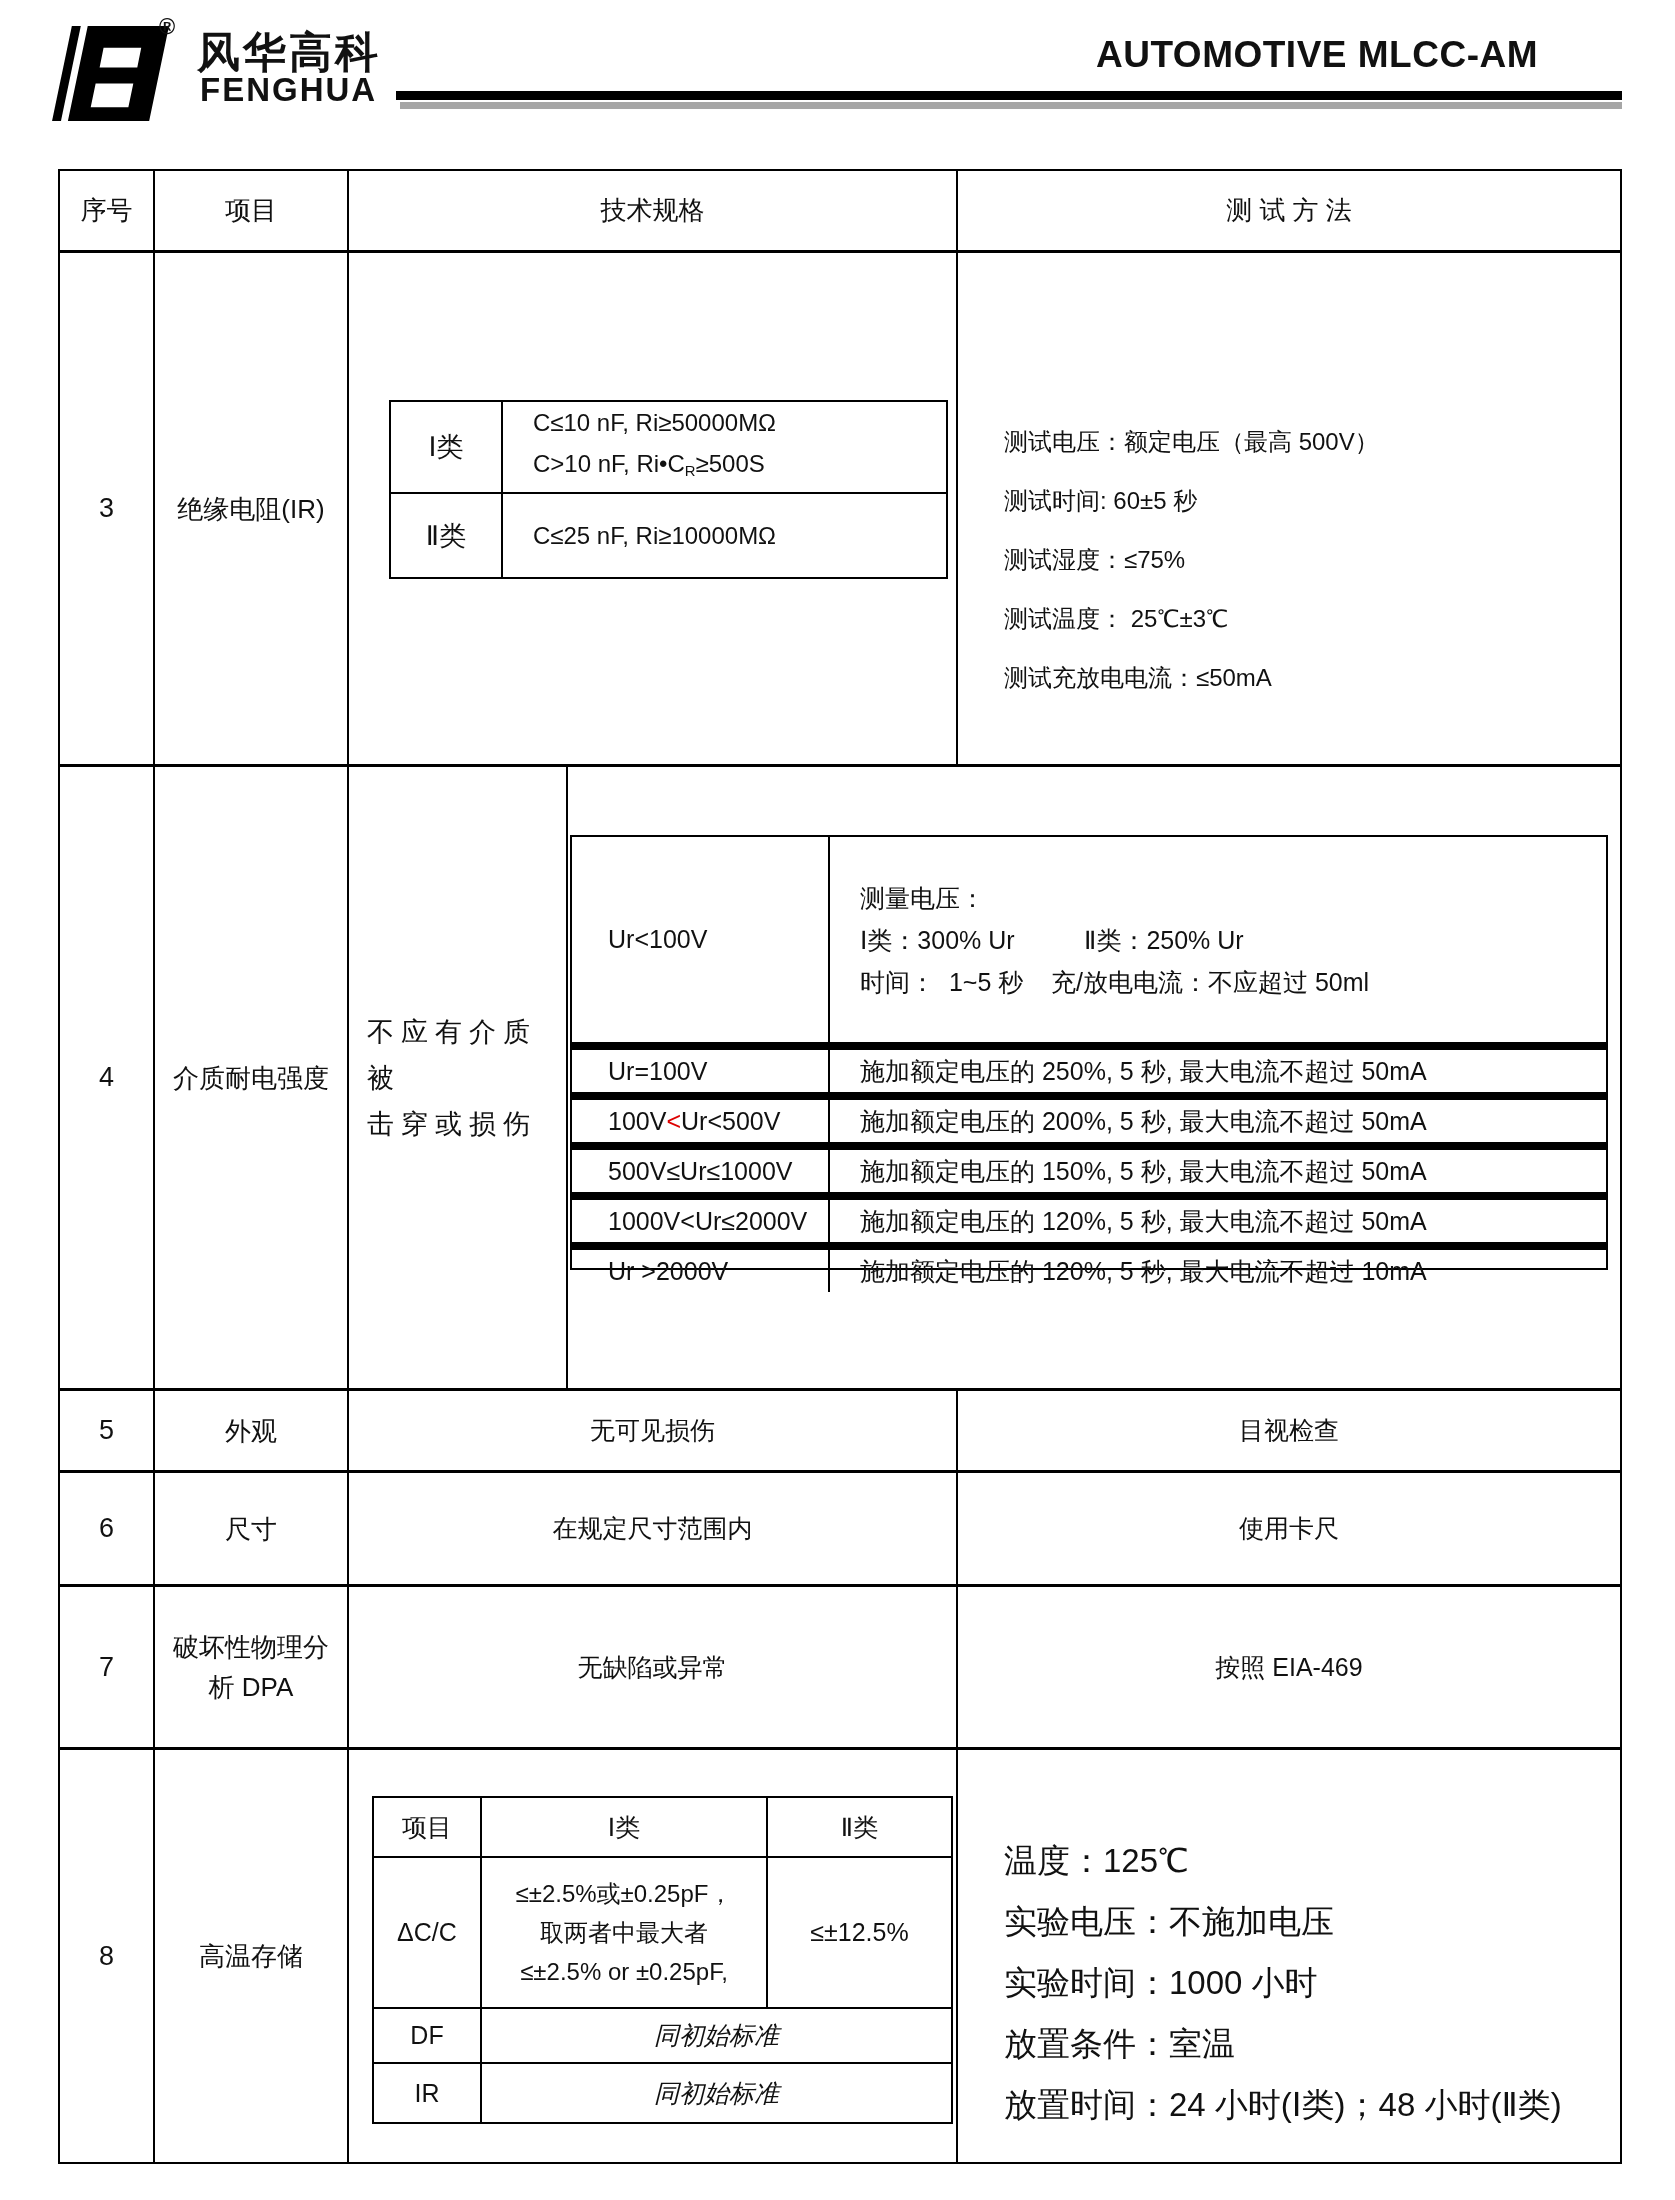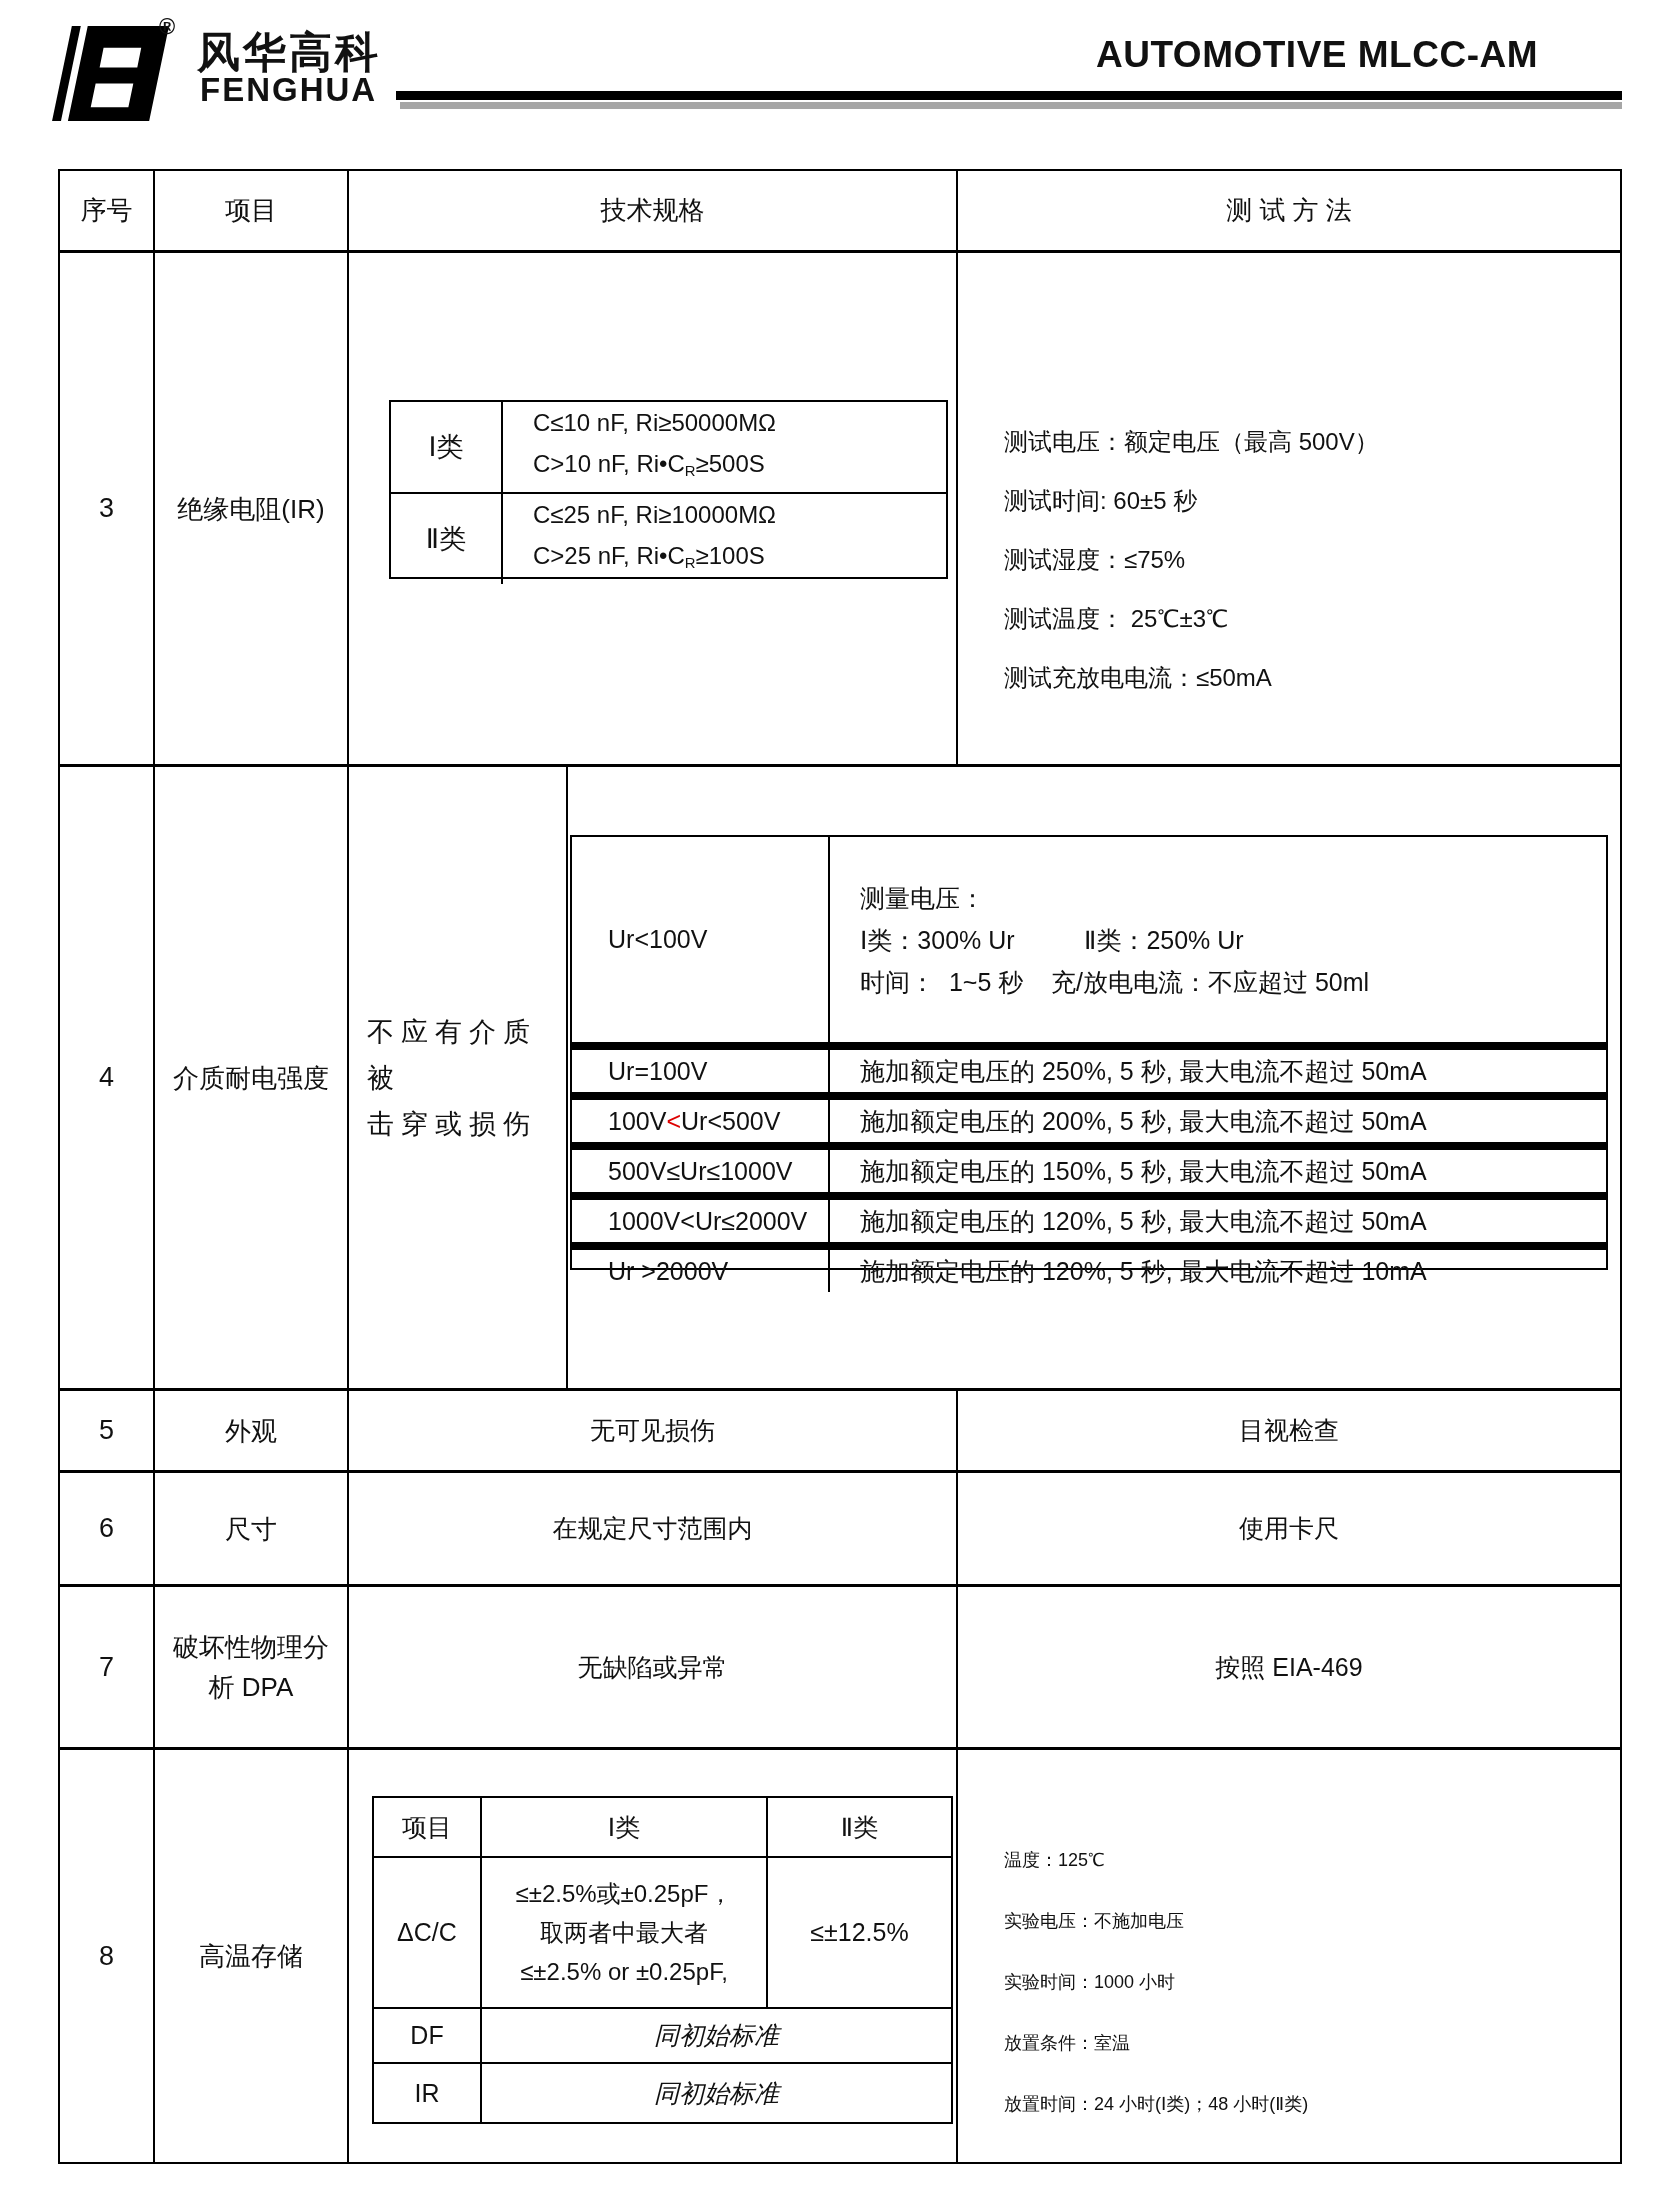--- a/index.html
+++ b/index.html
@@ -40,21 +40,21 @@
   .i3row{flex:1; display:flex; box-sizing:border-box;}
   .i3row + .i3row{border-top:2px solid #000;}
   .i3lbl{width:112px; border-right:2px solid #000; box-sizing:border-box;
          display:flex; align-items:center; justify-content:center; font-size:27px;}
   .i3cnt{flex:1; display:flex; flex-direction:column; justify-content:center;
          padding-left:30px; font-size:24px; line-height:41px;}
   sub.cr{font-size:0.62em; vertical-align:-4px;}
   
   .m-block{align-items:flex-start; justify-content:flex-start; text-align:left;}
   .m3{padding:151px 0 0 30px; font-size:24px; line-height:43px;}
-  .m8{padding:72px 0 0 30px; font-size:18px; line-height:45px;}
+  .m8{padding:72px 0 0 30px; font-size:33px; line-height:45px;}
   .m-block p{margin:16px;}
   
   .spec4{font-size:27px; line-height:46px; letter-spacing:7px; text-align:left; padding-left:18px;
          display:flex; flex-direction:column; justify-content:center; align-items:flex-start;}
   .merged4{display:block;}
   .inner4{position:absolute; left:2px; top:68px; width:1038px; height:435px;
           border:2px solid #000; box-sizing:border-box; display:flex; flex-direction:column;
           text-align:left;}
   .i4row{display:flex; box-sizing:border-box; flex:1;}
   .i4row.first{flex:0 0 205px;}
@@ -112,21 +112,20 @@
             <div class="i3lbl">Ⅰ类</div>
             <div class="i3cnt">
               <div>C≤10 nF, Ri≥50000MΩ</div>
               <div><span>C&gt;10 nF, Ri•C</span><sub class="cr">R</sub><span>≥500S</span></div>
             </div>
           </div>
           <div class="i3row">
             <div class="i3lbl">Ⅱ类</div>
             <div class="i3cnt">
               <div>C≤25 nF, Ri≥10000MΩ</div>
-              <div><span>C&gt;25 nF, Ri•C</span><sub class="cr">R</sub><span>≥100S</span></div>
             </div>
           </div>
         </div>
       </div>
       <div class="c c4 m-block">
         <div class="m3">
           <p>测试电压：额定电压（最高 500V）</p>
           <p>测试时间: 60±5 秒</p>
           <p>测试湿度：≤75%</p>
           <p>测试温度： 25℃±3℃</p>

